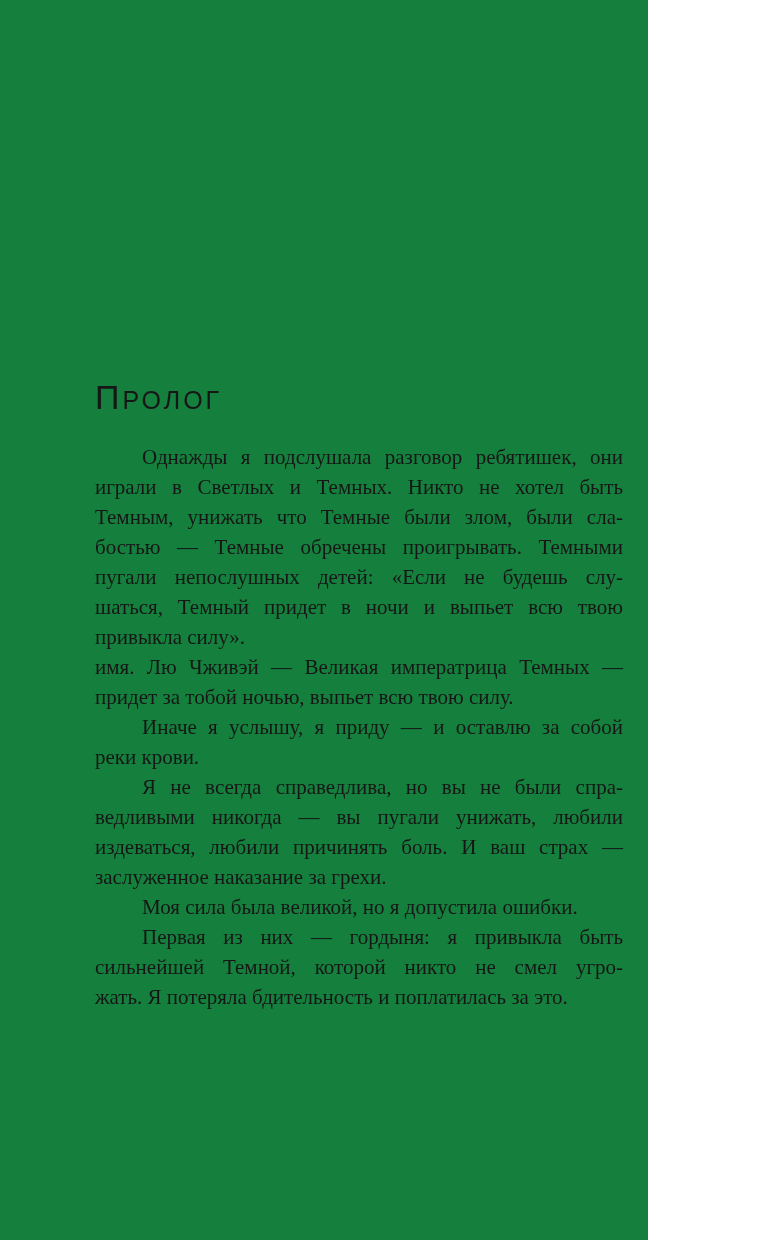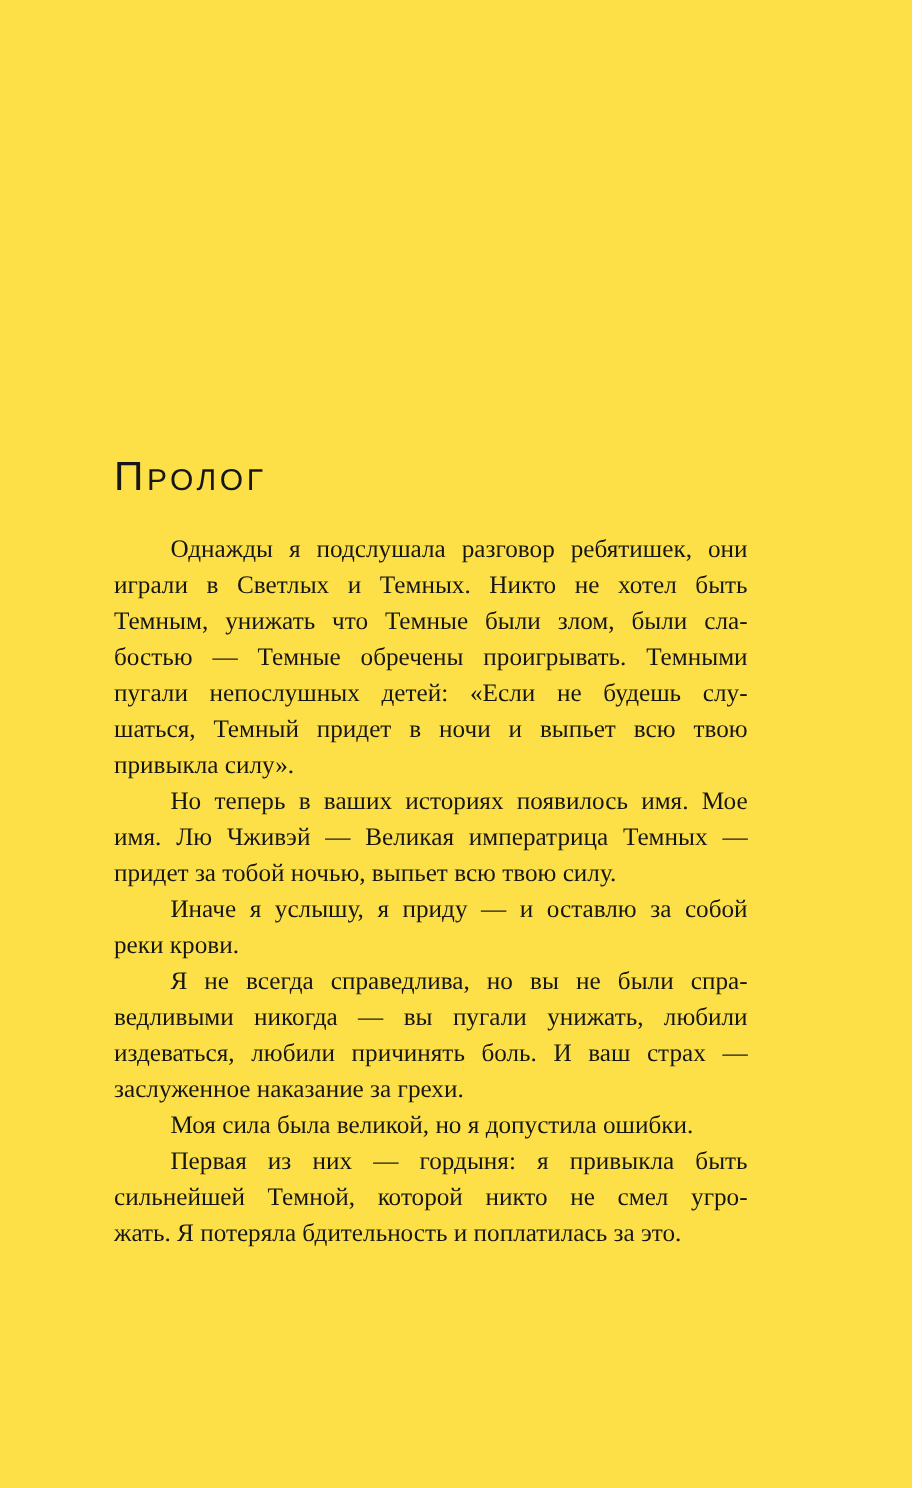--- a/index.html
+++ b/index.html
@@ -2,23 +2,23 @@
 <html lang="ru"><head>
 <meta charset="utf-8">
 <style>
   html, body {
     margin: 0;
     padding: 0;
     background: #ffffff;
   }
   .page {
     position: relative;
-    width: 760px;
+    width: 648px;
     height: 1240px;
-    background: #fde047;
+    background: #15803d;
     overflow: hidden;
     font-family: "Liberation Serif", serif;
     color: #161616;
   }
   .chapter-title {
     position: absolute;
     left: 95px;
     top: 380px;
     margin: 0;
     font-family: "Liberation Sans", sans-serif;
@@ -67,21 +67,20 @@
       <div class="paragraph">
         <div class="line first">Однажды я подслушала разговор ребятишек, они</div>
         <div class="line">играли в Светлых и Темных. Никто не хотел быть</div>
         <div class="line">Темным, унижать что Темные были злом, были сла-</div>
         <div class="line">бостью — Темные обречены проигрывать. Темными</div>
         <div class="line">пугали непослушных детей: «Если не будешь слу-</div>
         <div class="line">шаться, Темный придет в ночи и выпьет всю твою</div>
         <div class="line last">привыкла силу».</div>
       </div>
       <div class="paragraph">
-        <div class="line first">Но теперь в ваших историях появилось имя. Мое</div>
         <div class="line">имя. Лю Чживэй — Великая императрица Темных —</div>
         <div class="line last">придет за тобой ночью, выпьет всю твою силу.</div>
       </div>
       <div class="paragraph">
         <div class="line first">Иначе я услышу, я приду — и оставлю за собой</div>
         <div class="line last">реки крови.</div>
       </div>
       <div class="paragraph">
         <div class="line first">Я не всегда справедлива, но вы не были спра-</div>
         <div class="line">ведливыми никогда — вы пугали унижать, любили</div>

